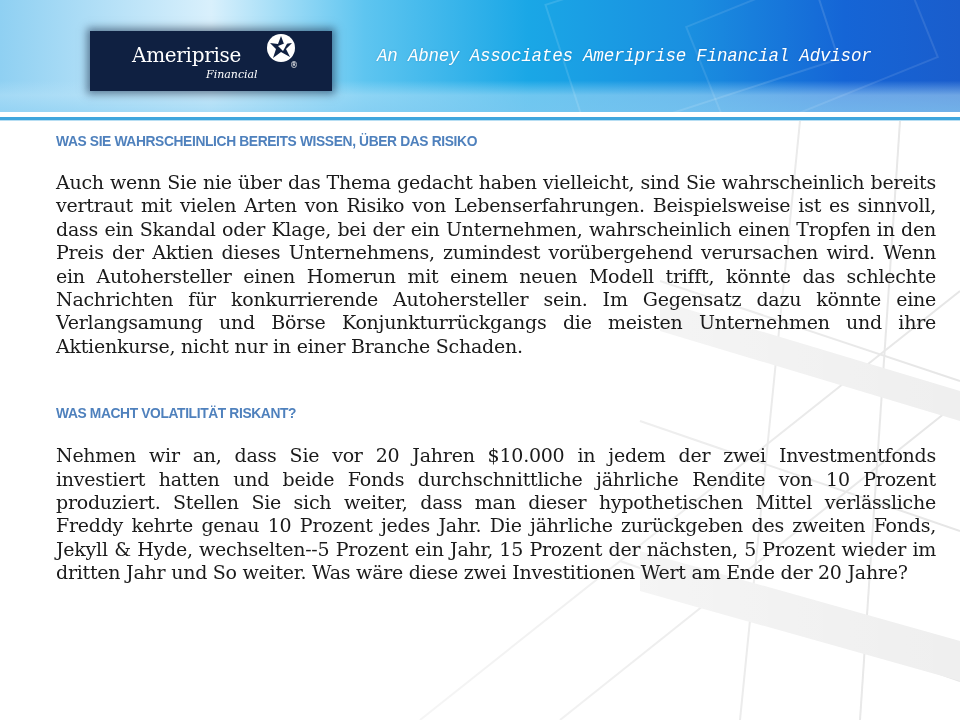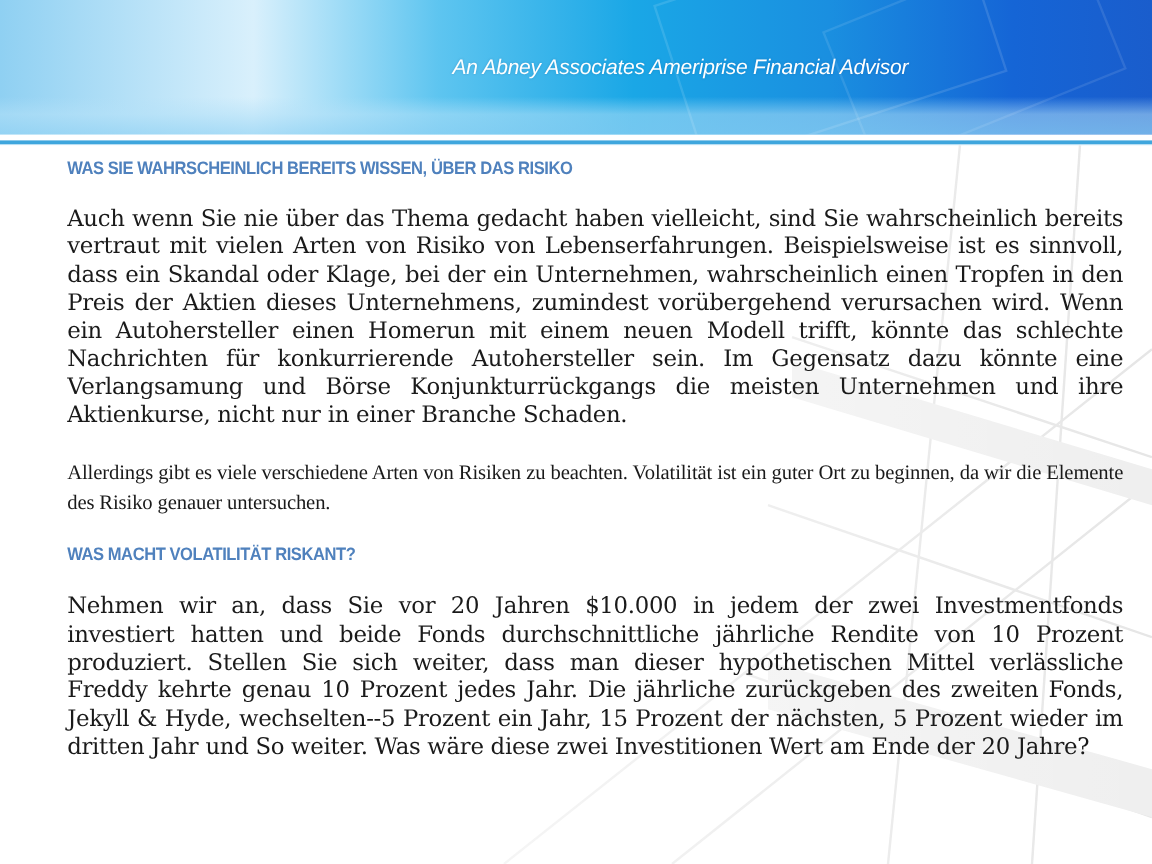--- a/index.html
+++ b/index.html
@@ -36,21 +36,21 @@
     }
     .logo-star {
       position: absolute; left: 176px; top: 2px; width: 30px; height: 30px;
     }
     .logo-reg {
       position: absolute; left: 200px; top: 30px; font-size: 8px; color: #ffffff;
       font-family: "DejaVu Sans", sans-serif;
     }
     .tagline {
       position: absolute; left: 377px; top: 46px;
-      font-family: Liberation Sans, sans-serif; font-style: italic; font-size: 17.5px;
+      font-family: Liberation Mono, monospace; font-style: italic; font-size: 17.5px;
       color: #ffffff; letter-spacing: -0.2px; text-shadow: 0 0 2px rgba(0,60,120,0.25);
     }
     .rule-a { position: absolute; left: 0; top: 117px; width: 960px; height: 3px; background: #3fa6dd; }
     .rule-b { position: absolute; left: 0; top: 120px; width: 960px; height: 1px; background: #b7def3; }
 
     .bg-art { position: absolute; left: 0; top: 121px; width: 960px; height: 599px; pointer-events: none; }
 
     .content { position: absolute; left: 56px; top: 130px; width: 880px; color: #1a1a1a; }
     .heading {
       font-family: "Liberation Sans", sans-serif; font-weight: bold; font-size: 15px;
@@ -62,20 +62,30 @@
       text-align: justify; letter-spacing: -0.25px;
     }
     .para.narrow {
       font-family: "Liberation Serif", serif; font-size: 17.2px; line-height: 25px; letter-spacing: -0.1px;
     }
   </style>
 </head>
 <body>
 
 <div class="banner">
+  <div class="logo-box">
+    <span class="logo-word">Ameriprise</span>
+    <span class="logo-sub">Financial</span>
+    <svg class="logo-star" viewBox="0 0 30 30">
+      <circle cx="15" cy="15" r="14" fill="#ffffff"></circle>
+      <polygon points="15,3 18,11 26,10 20,16 24,24 15,19 7,25 10,16 4,10 12,11" fill="#0f2041"></polygon>
+      <polygon points="12,13 22,9 17,18" fill="#ffffff"></polygon>
+    </svg>
+    <span class="logo-reg">®</span>
+  </div>
   <div class="tagline">An Abney Associates Ameriprise Financial Advisor</div>
 </div>
 <div class="rule-a"></div>
 <div class="rule-b"></div>
 
 <svg class="bg-art" viewBox="0 0 960 599" preserveAspectRatio="none">
   <defs>
     <linearGradient id="fadeL" x1="0" x2="1" y1="0" y2="0">
       <stop offset="0" stop-color="#ffffff" stop-opacity="1"></stop>
       <stop offset="0.45" stop-color="#ffffff" stop-opacity="0.6"></stop>
@@ -96,18 +106,17 @@
     <polygon points="660,180 960,270 960,300 660,210"></polygon>
   </g>
   <rect x="0" y="0" width="960" height="599" fill="url(#fadeL)"></rect>
 </svg>
 
 <div class="content">
   <div class="heading">WAS SIE WAHRSCHEINLICH  BEREITS WISSEN, ÜBER DAS RISIKO</div>
   <div style="height:19px"></div>
   <p class="para">Auch wenn Sie nie über das Thema gedacht haben vielleicht, sind Sie wahrscheinlich bereits vertraut mit vielen Arten von Risiko von Lebenserfahrungen. Beispielsweise ist es sinnvoll, dass ein Skandal oder Klage, bei der ein Unternehmen, wahrscheinlich einen Tropfen in den Preis der Aktien dieses Unternehmens, zumindest vorübergehend verursachen wird. Wenn ein Autohersteller einen Homerun mit einem neuen Modell trifft, könnte das schlechte Nachrichten für konkurrierende Autohersteller sein. Im Gegensatz dazu könnte eine Verlangsamung und Börse Konjunkturrückgangs die meisten Unternehmen und ihre Aktienkurse, nicht nur in einer Branche Schaden.</p>
   <div style="height:23px"></div>
-  <p class="para narrow">Allerdings gibt es viele verschiedene Arten von Risiken zu beachten. Volatilität ist ein guter Ort zu beginnen, da wir die Elemente des Risiko genauer untersuchen.</p>
   <div style="height:21px"></div>
   <div class="heading">WAS MACHT VOLATILITÄT  RISKANT?</div>
   <div style="height:20px"></div>
   <p class="para">Nehmen wir an, dass Sie vor 20 Jahren $10.000 in jedem der zwei Investmentfonds investiert hatten und beide Fonds durchschnittliche jährliche Rendite von 10 Prozent produziert. Stellen Sie sich weiter, dass man dieser hypothetischen Mittel verlässliche Freddy kehrte genau 10 Prozent jedes Jahr. Die jährliche zurückgeben des zweiten Fonds, Jekyll &amp; Hyde, wechselten--5 Prozent ein Jahr, 15 Prozent der nächsten, 5 Prozent wieder im dritten Jahr und So weiter. Was wäre diese zwei Investitionen Wert am Ende der 20 Jahre?</p>
 </div>
 
 </body></html>

